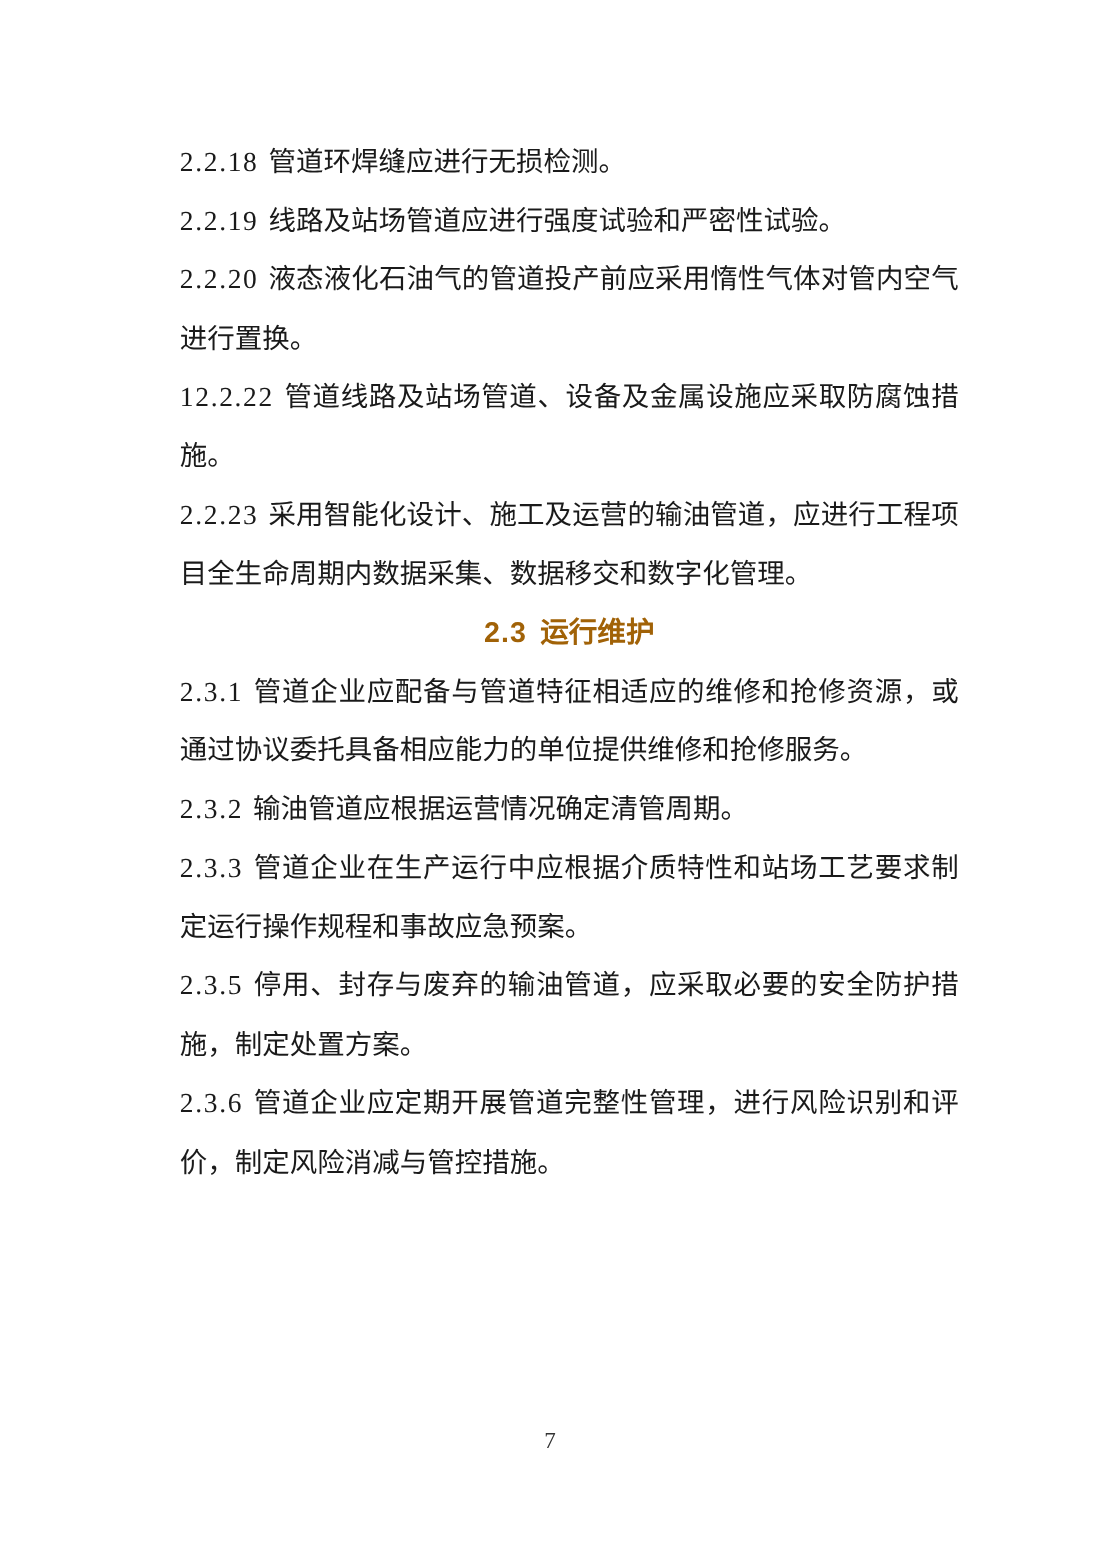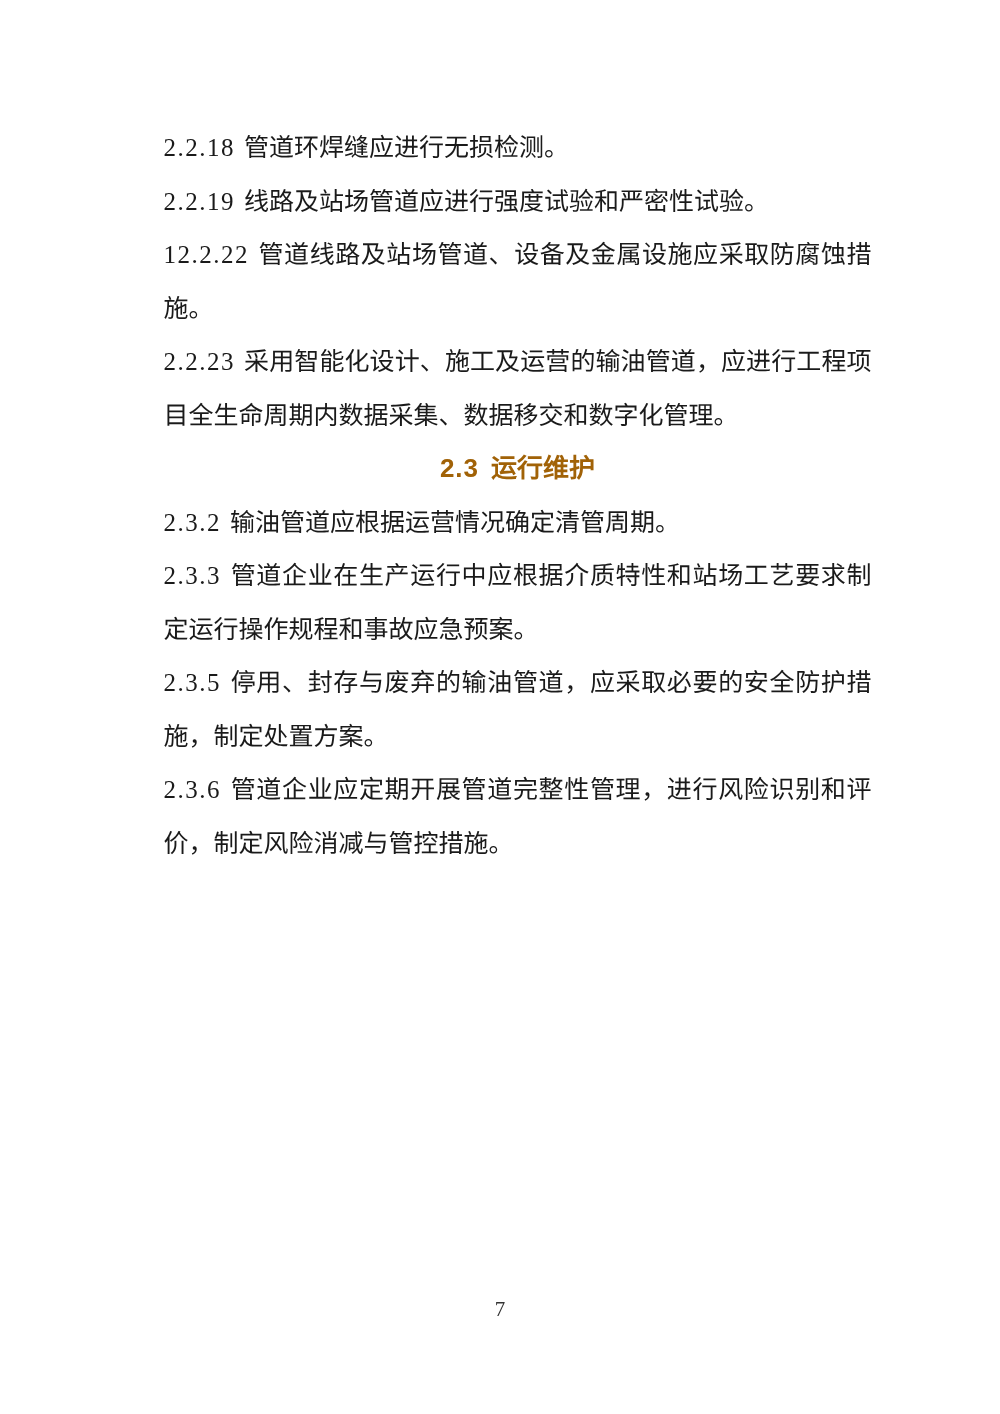--- a/index.html
+++ b/index.html
@@ -65,28 +65,30 @@
 </head>
 <body>
 
 <div class="page">
   <main class="content">
 
     <p class="clause"><span class="num">2.2.18</span><span class="txt">管道环焊缝应进行无损检测。</span></p>
 
     <p class="clause"><span class="num">2.2.19</span><span class="txt">线路及站场管道应进行强度试验和严密性试验。</span></p>
 
+    <p class="clause"><span class="num">2.2.20</span><span class="txt">液态液化石油气的管道投产前应采用惰性气体对管内空气进行置换。</span></p>
 
 
     <p class="clause"><span class="num">12.2.22</span><span class="txt">管道线路及站场管道、设备及金属设施应采取防腐蚀措施。</span></p>
 
     <p class="clause"><span class="num">2.2.23</span><span class="txt">采用智能化设计、施工及运营的输油管道，应进行工程项目全生命周期内数据采集、数据移交和数字化管理。</span></p>
 
     <h2 class="section-heading"><span class="h-num">2.3</span><span class="h-title">运行维护</span></h2>
 
+    <p class="clause"><span class="num">2.3.1</span><span class="txt">管道企业应配备与管道特征相适应的维修和抢修资源，或通过协议委托具备相应能力的单位提供维修和抢修服务。</span></p>
 
     <p class="clause"><span class="num">2.3.2</span><span class="txt">输油管道应根据运营情况确定清管周期。</span></p>
 
     <p class="clause"><span class="num">2.3.3</span><span class="txt">管道企业在生产运行中应根据介质特性和站场工艺要求制定运行操作规程和事故应急预案。</span></p>
 
 
     <p class="clause"><span class="num">2.3.5</span><span class="txt">停用、封存与废弃的输油管道，应采取必要的安全防护措施，制定处置方案。</span></p>
 
     <p class="clause"><span class="num">2.3.6</span><span class="txt">管道企业应定期开展管道完整性管理，进行风险识别和评价，制定风险消减与管控措施。</span></p>
 

